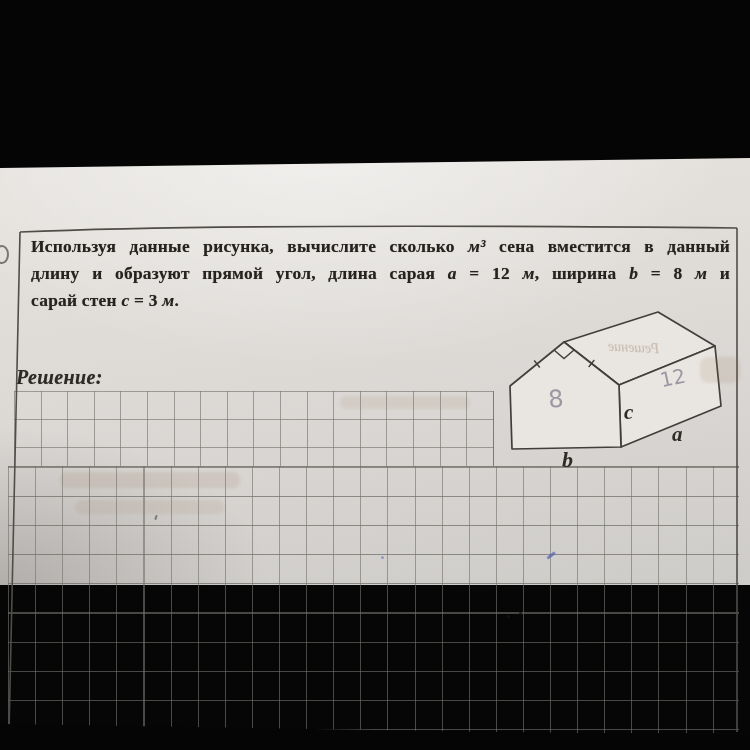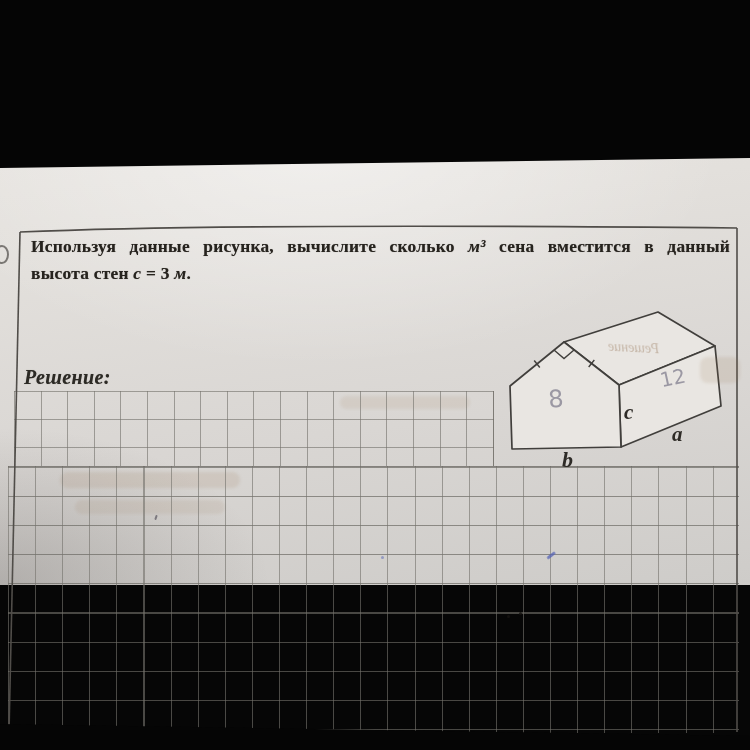--- a/index.html
+++ b/index.html
@@ -19,21 +19,21 @@
   .band-bottom{top:722px;height:28px;clip-path:polygon(0 7%,100% 50%,100% 100%,0 100%);}
 
   
   .problem{position:absolute;left:31px;top:233px;width:699px;
     font-size:17.4px;line-height:27px;font-weight:700;color:#26231e;
     letter-spacing:.25px;text-shadow:0 0 .7px rgba(45,40,34,.55);}
   .pline{text-align:justify;}
   .pline.just{text-align-last:justify;}
   .it{font-style:italic;}
 
-  .solution-label{position:absolute;left:24px;top:366px;
+  .solution-label{position:absolute;left:16px;top:366px;
     font-style:italic;font-weight:600;font-size:20px;color:#2c2a25;
     letter-spacing:.4px;text-shadow:0 0 .7px rgba(45,40,34,.5);}
 
   
   .grid{position:absolute;}
   .grid-left{left:14px;top:391px;width:479px;height:75px;
     border-right:1px solid rgba(110,108,102,.65);
     background:
       repeating-linear-gradient(to right, rgba(116,114,108,.62) 0 1px, transparent 1px 26.6px),
       repeating-linear-gradient(to bottom, rgba(116,114,108,.62) 0 1px, transparent 1px 28px);}
@@ -73,21 +73,22 @@
 
   <div class="smudge" style="left:60px;top:472px;width:180px;height:16px;"></div>
   <div class="smudge" style="left:75px;top:500px;width:150px;height:14px;opacity:.8;"></div>
   <div class="smudge" style="left:340px;top:396px;width:130px;height:13px;opacity:.8;"></div>
 
   <div class="grid grid-left"></div>
   <div class="grid grid-main"></div>
 
   <div class="problem" id="problem-text">
       <div class="pline just"><span>Используя данные рисунка, вычислите сколько </span><span class="it">м³</span><span> сена вместится в данный</span></div>
-      <div class="pline"><span>высота стен </span><span class="it">c</span><span> = 3 </span><span class="it">м</span><span>.</span></div>
+      <div class="pline just"><span>длину и образуют прямой угол, длина сарая </span><span class="it">a</span><span> = 12 </span><span class="it">м</span><span>, ширина </span><span class="it">b</span><span> = 8 </span><span class="it">м</span><span> и</span></div>
+      <div class="pline"><span>сарай стен </span><span class="it">c</span><span> = 3 </span><span class="it">м</span><span>.</span></div>
     </div>
 
   <div class="solution-label">Решение:</div>
 
   <svg class="overlay" width="750" height="750" viewBox="0 0 750 750">
 
     <path class="edge" d="M20,232 C180,225 430,225 737,228"></path>
     <path class="edge" d="M20,232 L9,732"></path>
     <path class="edge" d="M737,228 L737,732"></path>
 

